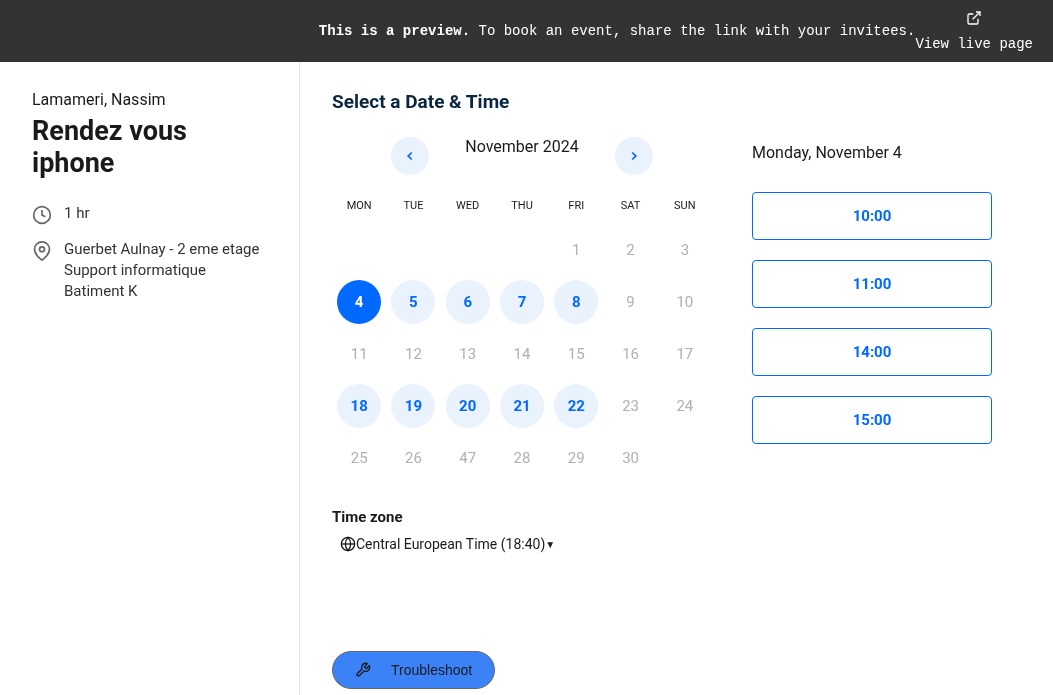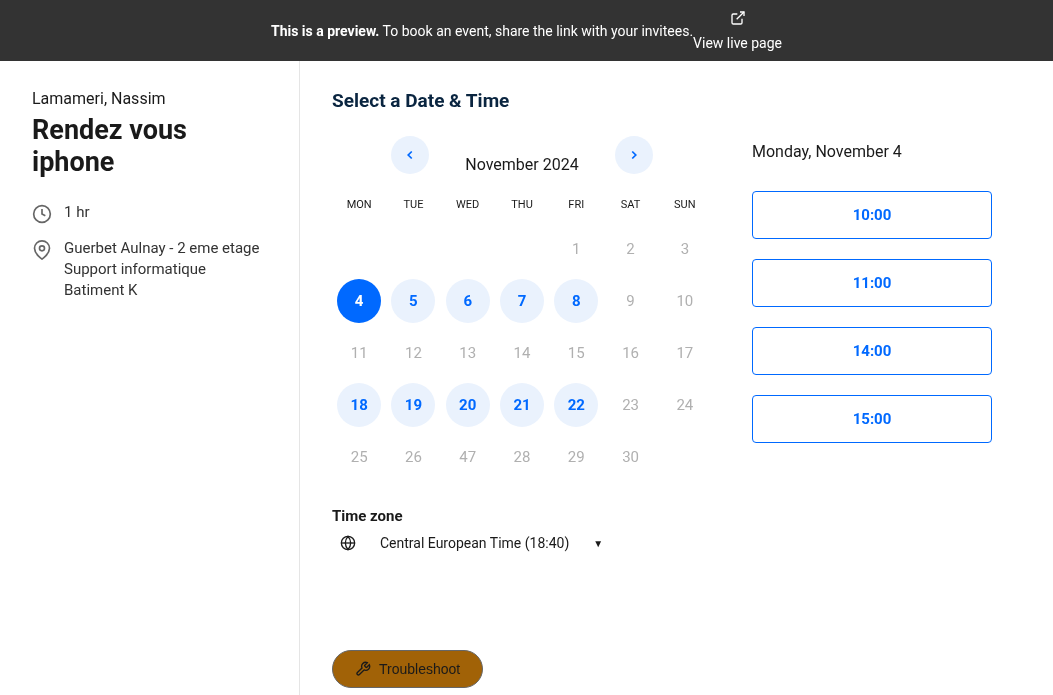--- a/index.html
+++ b/index.html
@@ -3,23 +3,24 @@
 <meta charset="utf-8">
 <style>
   * { box-sizing: border-box; margin: 0; padding: 0; }
   body { font-family: -apple-system, BlinkMacSystemFont, "Segoe UI", Roboto, sans-serif; background: #fff; color: #1a1a1a; }
   
   .preview-bar {
     background: #333333;
     color: #fff;
     padding: 10px 20px;
     display: flex;
-    justify-content: center;
+    justify-content: flex-end;
     align-items: center;
     font-size: 14px;
+    font-family: Liberation Mono, monospace;
   }
   .preview-bar .left strong { font-weight: 700; }
   .preview-bar .left span { font-weight: 400; }
   .preview-bar .right {
     display: flex;
     align-items: center;
     gap: 6px;
     cursor: pointer;
     flex-direction: column;
   }
@@ -51,21 +52,21 @@
     flex-direction: column;
   }
   .section-title { font-size: 19px; font-weight: 700; color: #0a2540; margin-bottom: 24px; }
   
   .calendar-time-row { display: flex; gap: 40px; align-items: flex-start; }
   
   .calendar-block { width: 380px; }
   
   .month-nav {
     display: flex;
-    align-items: flex-end;
+    align-items: flex-start;
     justify-content: center;
     gap: 36px;
     margin-bottom: 18px;
   }
   .nav-btn {
     width: 38px; height: 38px;
     border-radius: 50%;
     background: #eaf2fd;
     display: flex;
     align-items: center;
@@ -115,21 +116,21 @@
     color: #fff;
     font-weight: 700;
     cursor: pointer;
   }
   
   .timezone-block { margin-top: 28px; }
   .timezone-heading { font-size: 15px; font-weight: 700; color: #1a1a1a; margin-bottom: 10px; }
   .timezone-picker {
     display: flex;
     align-items: center;
-    gap: 24px;
+    gap: 0;
     font-size: 14px;
     color: #1a1a1a;
     cursor: pointer;
     padding-left: 8px;
   }
   .timezone-picker .globe { width: 16px; height: 16px; display:flex; align-items:center; }
   .timezone-picker .caret { font-size: 10px; }
   
   .time-block { flex: 1; max-width: 240px; }
   .selected-date {
@@ -152,23 +153,23 @@
     cursor: pointer;
   }
   
   .troubleshoot-row {
     margin-top: auto;
     padding-top: 40px;
   }
   .troubleshoot-btn {
     display: inline-flex;
     align-items: center;
-    gap: 8px;
+    gap: 20px;
     border: 1px solid #666;
-    background: #a16207;
+    background: #3b82f6;
     border-radius: 26px;
     padding: 10px 22px;
     font-size: 14px;
     cursor: pointer;
     color: #1a1a1a;
   }
   .troubleshoot-btn svg { width: 16px; height: 16px; }
 </style>
 </head>
 <body>

